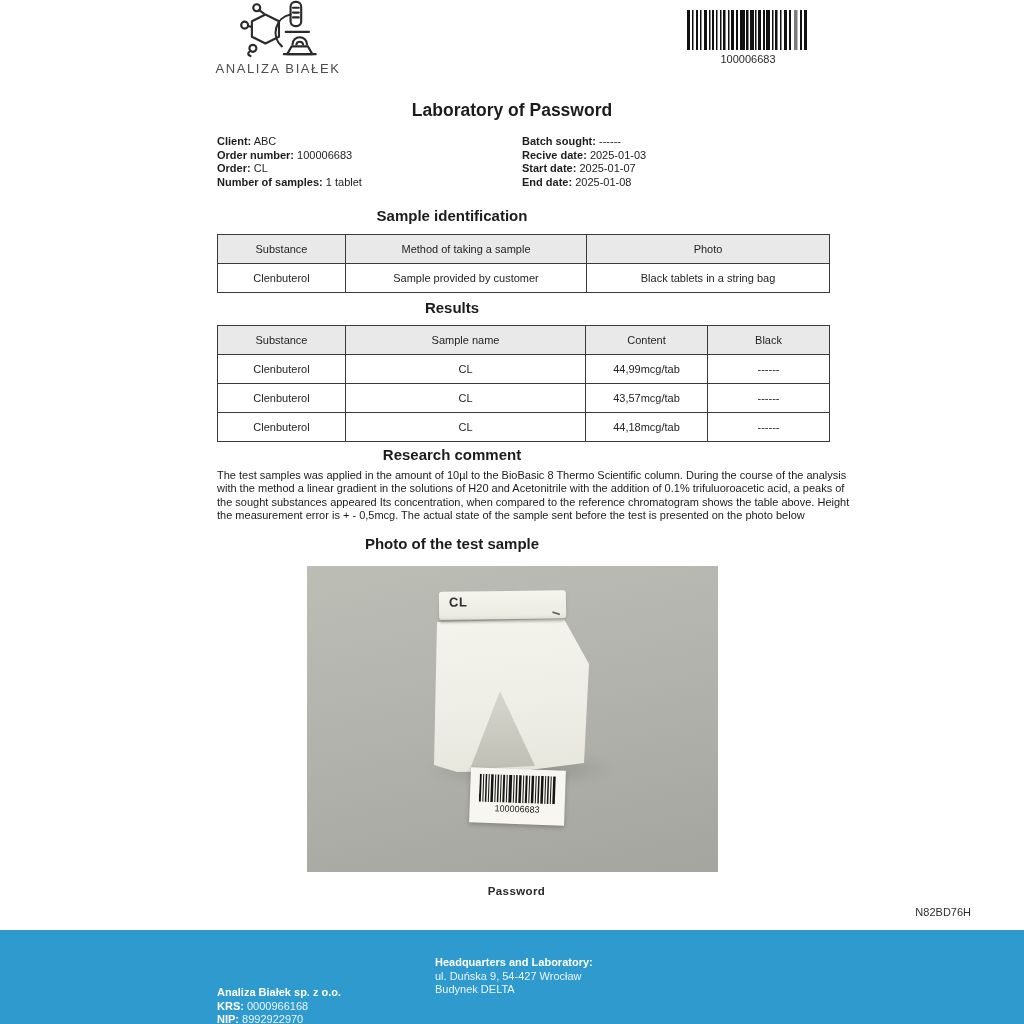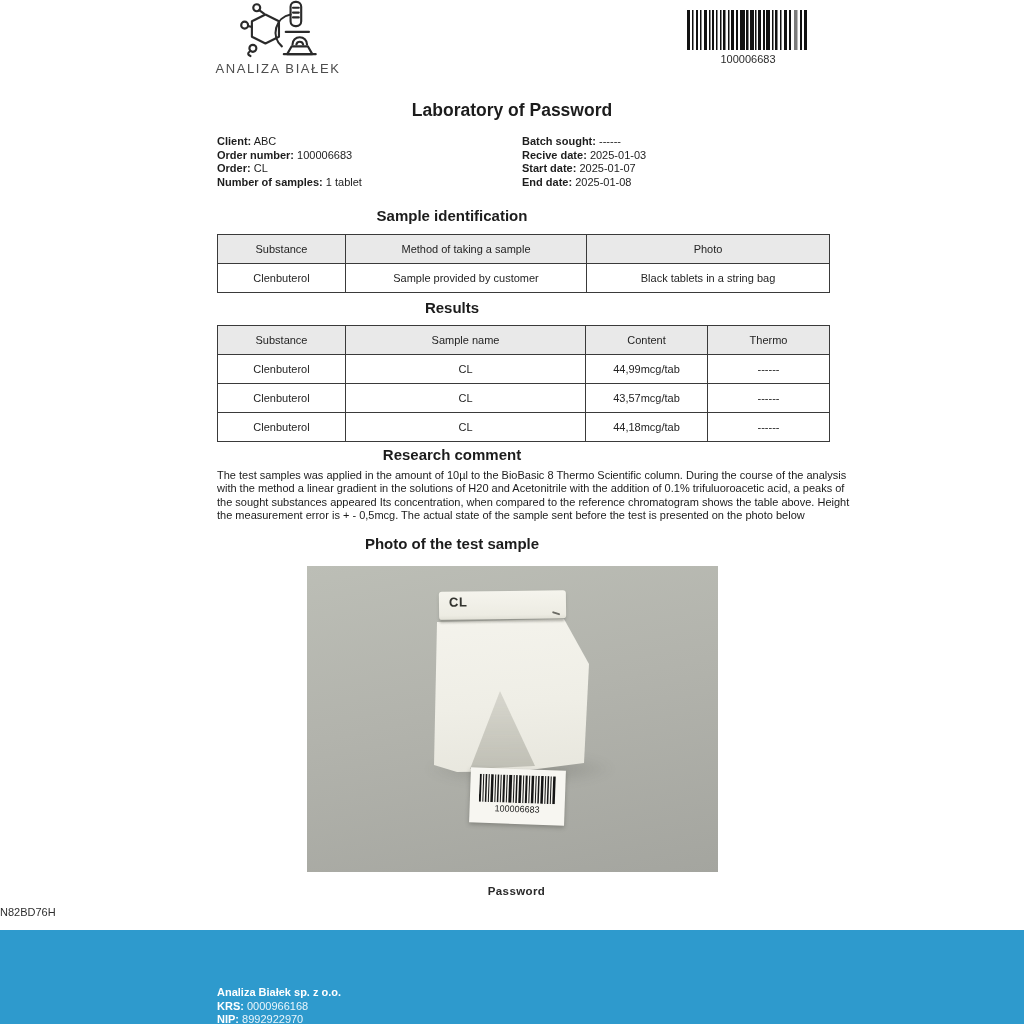--- a/index.html
+++ b/index.html
@@ -56,21 +56,21 @@
   .env-fold { left:126px; top:50px; width:158px; height:158px;
     background:linear-gradient(180deg,rgba(150,150,140,0.05) 0%,rgba(140,140,128,0.45) 100%);
     clip-path:polygon(67px 75px,37px 153px,102px 150px); filter:blur(2px); }
   .env-crease { left:133px; top:53px; width:124px; height:3px; background:rgba(120,120,110,0.35); filter:blur(1px); transform:rotate(-0.8deg); }
   .sample-label { left:163px; top:203px; width:95px; height:55px; background:#f7f6f1;
     transform:rotate(2deg); box-shadow:0 2px 4px rgba(60,60,55,0.35); text-align:center; }
   .sample-label svg { display:block; margin:6px auto 0 auto; }
   .sample-label-num { font-size:9px; color:#1e1e1e; margin-top:1px; }
 
   .password-head { left:0; top:885px; width:1024px; text-align:center; font-size:11.5px; font-weight:bold; letter-spacing:0.4px; color:#2a2a2a;padding-left:9px; }
-  .password-val { left:0; top:906px; width:971px; text-align:left; font-size:11px; color:#2e2e2e; }
+  .password-val { left:0; top:906px; width:971px; text-align:right; font-size:11px; color:#2e2e2e; }
 
   
   .footer { left:0; top:930px; width:1024px; height:94px; background:#2e9acd; color:#ffffff; }
   .f-col { position:absolute; font-size:11px; line-height:13.6px; white-space:nowrap; }
   .f-col .hd { font-weight:bold; }
   .f-col .val { color:#eaf6fc; }
   .f-company { left:217px; top:18px;margin-top:38px; }
   .f-hq { left:435px; top:26px; }
   .f-tech { left:680px; top:26px; }
 </style>
@@ -178,21 +178,21 @@
       <col style="width:128px">
       <col style="width:240px">
       <col style="width:122px">
       <col>
     </colgroup>
   <thead>
     <tr>
       <th>Substance</th>
       <th>Sample name</th>
       <th>Content</th>
-      <th>Thermo</th>
+      <th>Black</th>
     </tr>
   </thead>
   <tbody>
     <tr>
       <td>Clenbuterol</td>
       <td>CL</td>
       <td>44,99mcg/tab</td>
       <td>------</td>
     </tr>
     <tr>
@@ -260,13 +260,18 @@
 <div class="abs password-head">Password</div>
 <div class="abs password-val">N82BD76H</div>
 
 <div class="abs footer" style="background: rgb(46, 154, 205);">
   <div class="f-col f-company">
     <div class="hd">Analiza Białek sp. z o.o.</div>
     <div><b>KRS:</b> <span class="val">0000966168</span></div>
     <div><b>NIP:</b> <span class="val">8992922970</span></div>
     <div><b>DELTA:</b> <span class="val">521751875</span></div>
   </div>
+  <div class="f-col f-hq">
+    <div class="hd">Headquarters and Laboratory:</div>
+    <div class="val">ul. Duńska 9, 54-427 Wrocław</div>
+    <div class="val">Budynek DELTA</div>
+  </div>
 </div>
 
 </body></html>

